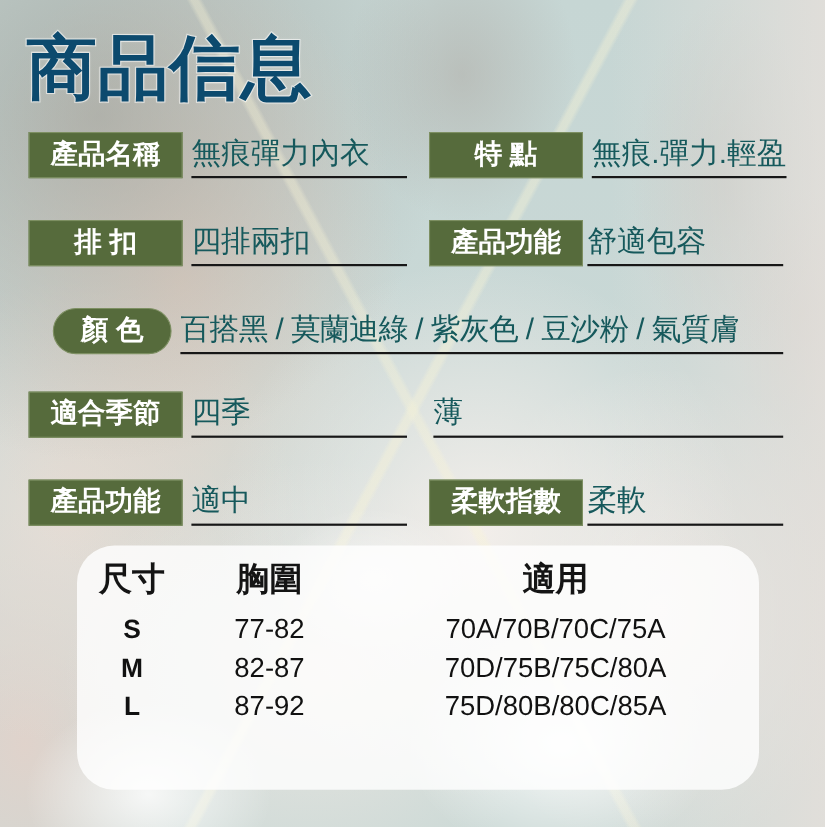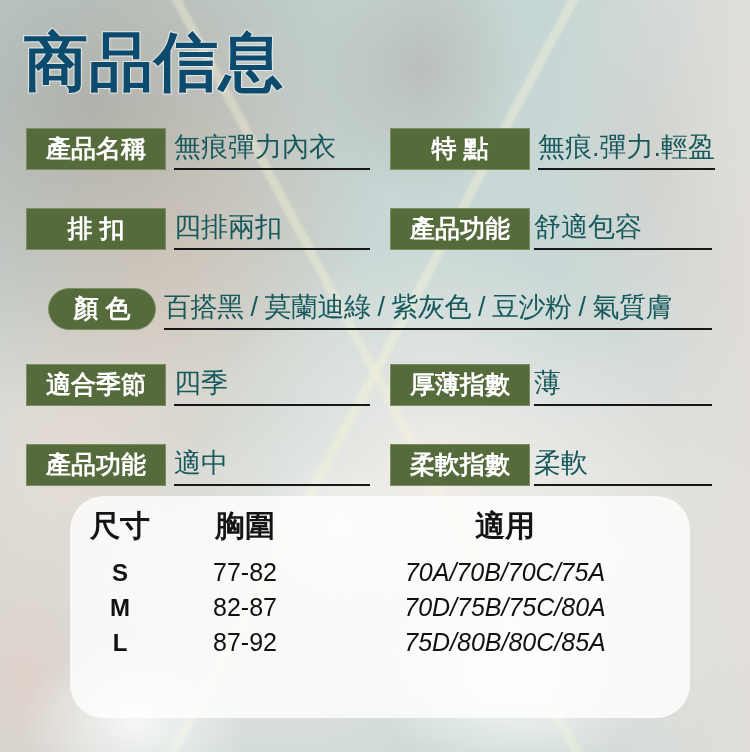--- a/index.html
+++ b/index.html
@@ -82,21 +82,21 @@
     white-space: nowrap;
     -webkit-text-stroke: 2px rgba(255,255,255,0.55);
     paint-order: stroke fill;
     text-shadow: 0 0 3px rgba(255,255,255,0.4);
   }
 
   
   .spec-area {
     position: absolute;
     left: 0;
-    top: 128px;
+    top: 120px;
     width: 750px;
   }
   .spec-row {
     position: relative;
     height: 80px;
   }
   .spec-row.row-color { height: 76px; }
 
   .field {
     position: absolute;
@@ -180,21 +180,21 @@
     font-size: 24px;
     font-weight: 700;
     padding: 3px 0;
     text-align: center;
     color: #111111;
     white-space: nowrap;
   }
   .size-table .c-size  { width: 100px; }
   .size-table .c-bust  { width: 150px; }
   .size-table .c-fit   { width: 370px; }
-  .size-table td.c-fit { font-weight: 400; font-size: 25px; font-style: italic; }
+  .size-table td.c-fit { font-weight: 400; font-size: 25px; }
   .size-table td.c-bust { font-weight: 400; font-size: 25px; }
 </style>
 </head>
 <body>
 
 <div id="poster">
 
   <div class="bg-layer bg-sky"></div>
   <div class="bg-layer bg-skin-left"></div>
   <div class="bg-layer bg-hair"></div>
@@ -235,21 +235,20 @@
         <div class="field-value color-list">百搭黑 / 莫蘭迪綠 / 紫灰色 / 豆沙粉 / 氣質膚</div>
       </div>
     </div>
 
     <div class="spec-row">
       <div class="field col-left">
         <div class="field-label wide4">適合季節</div>
         <div class="field-value">四季</div>
       </div>
       <div class="field col-right">
-        <div class="field-label wide4">厚薄指數</div>
         <div class="field-value no-gap">薄</div>
       </div>
     </div>
 
     <div class="spec-row">
       <div class="field col-left">
         <div class="field-label wide4">產品功能</div>
         <div class="field-value">適中</div>
       </div>
       <div class="field col-right">

